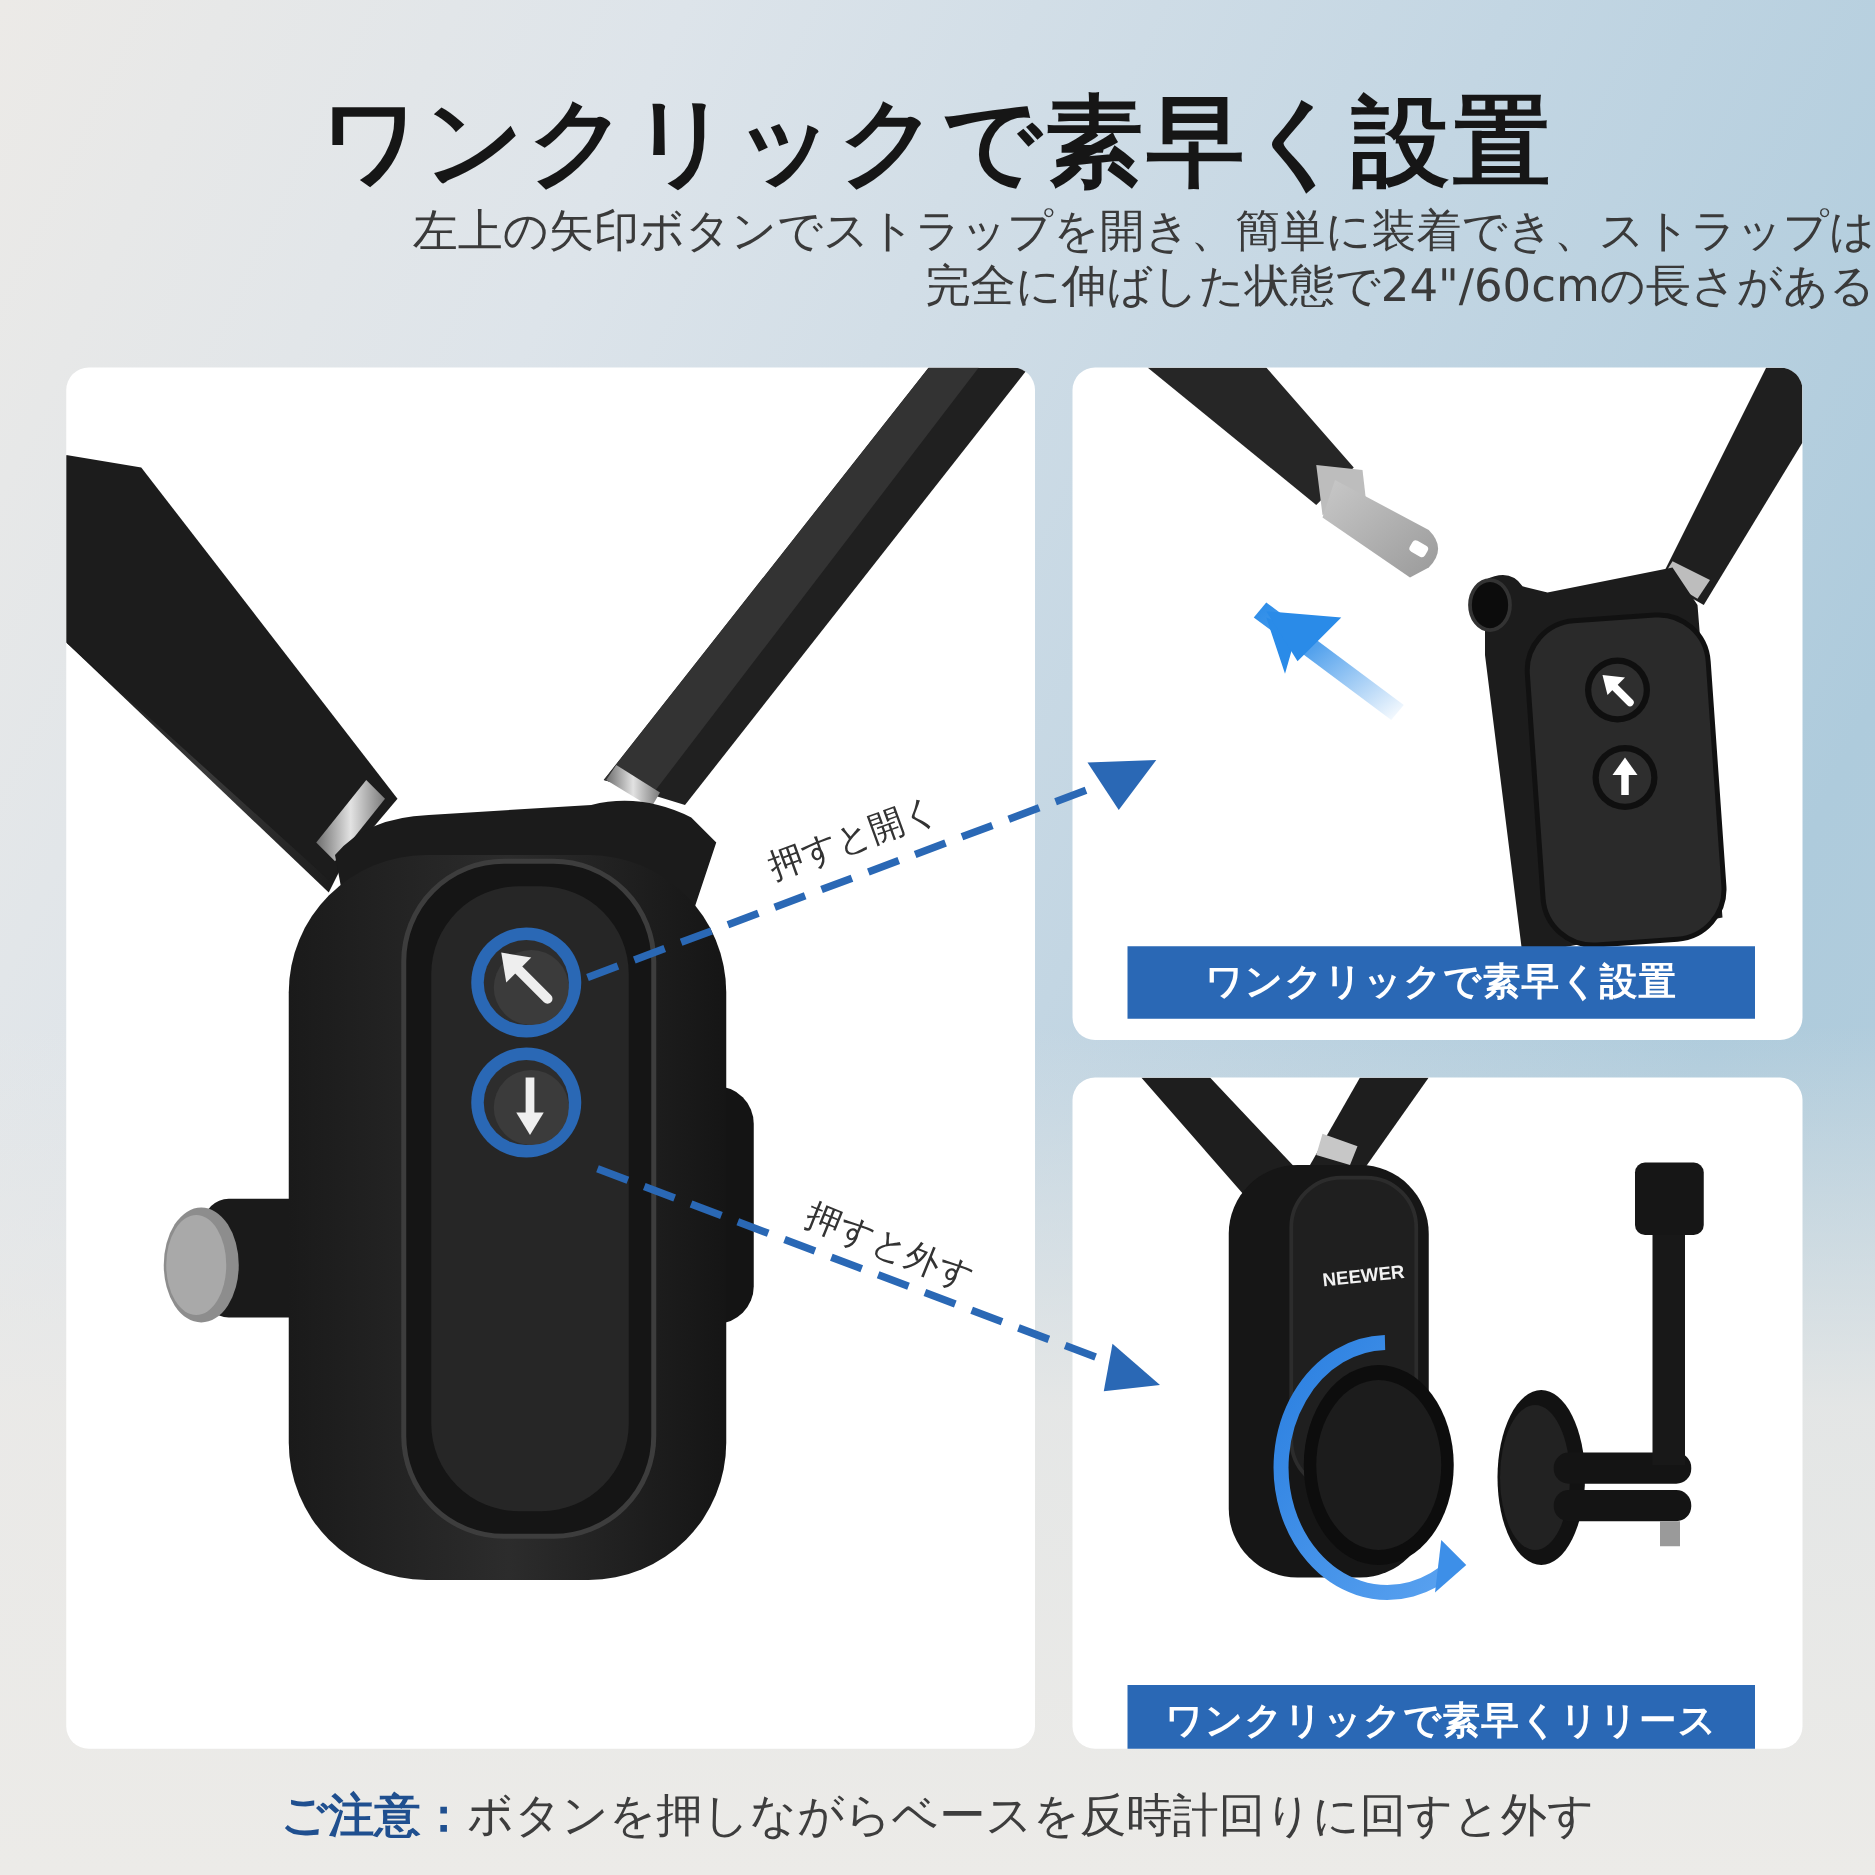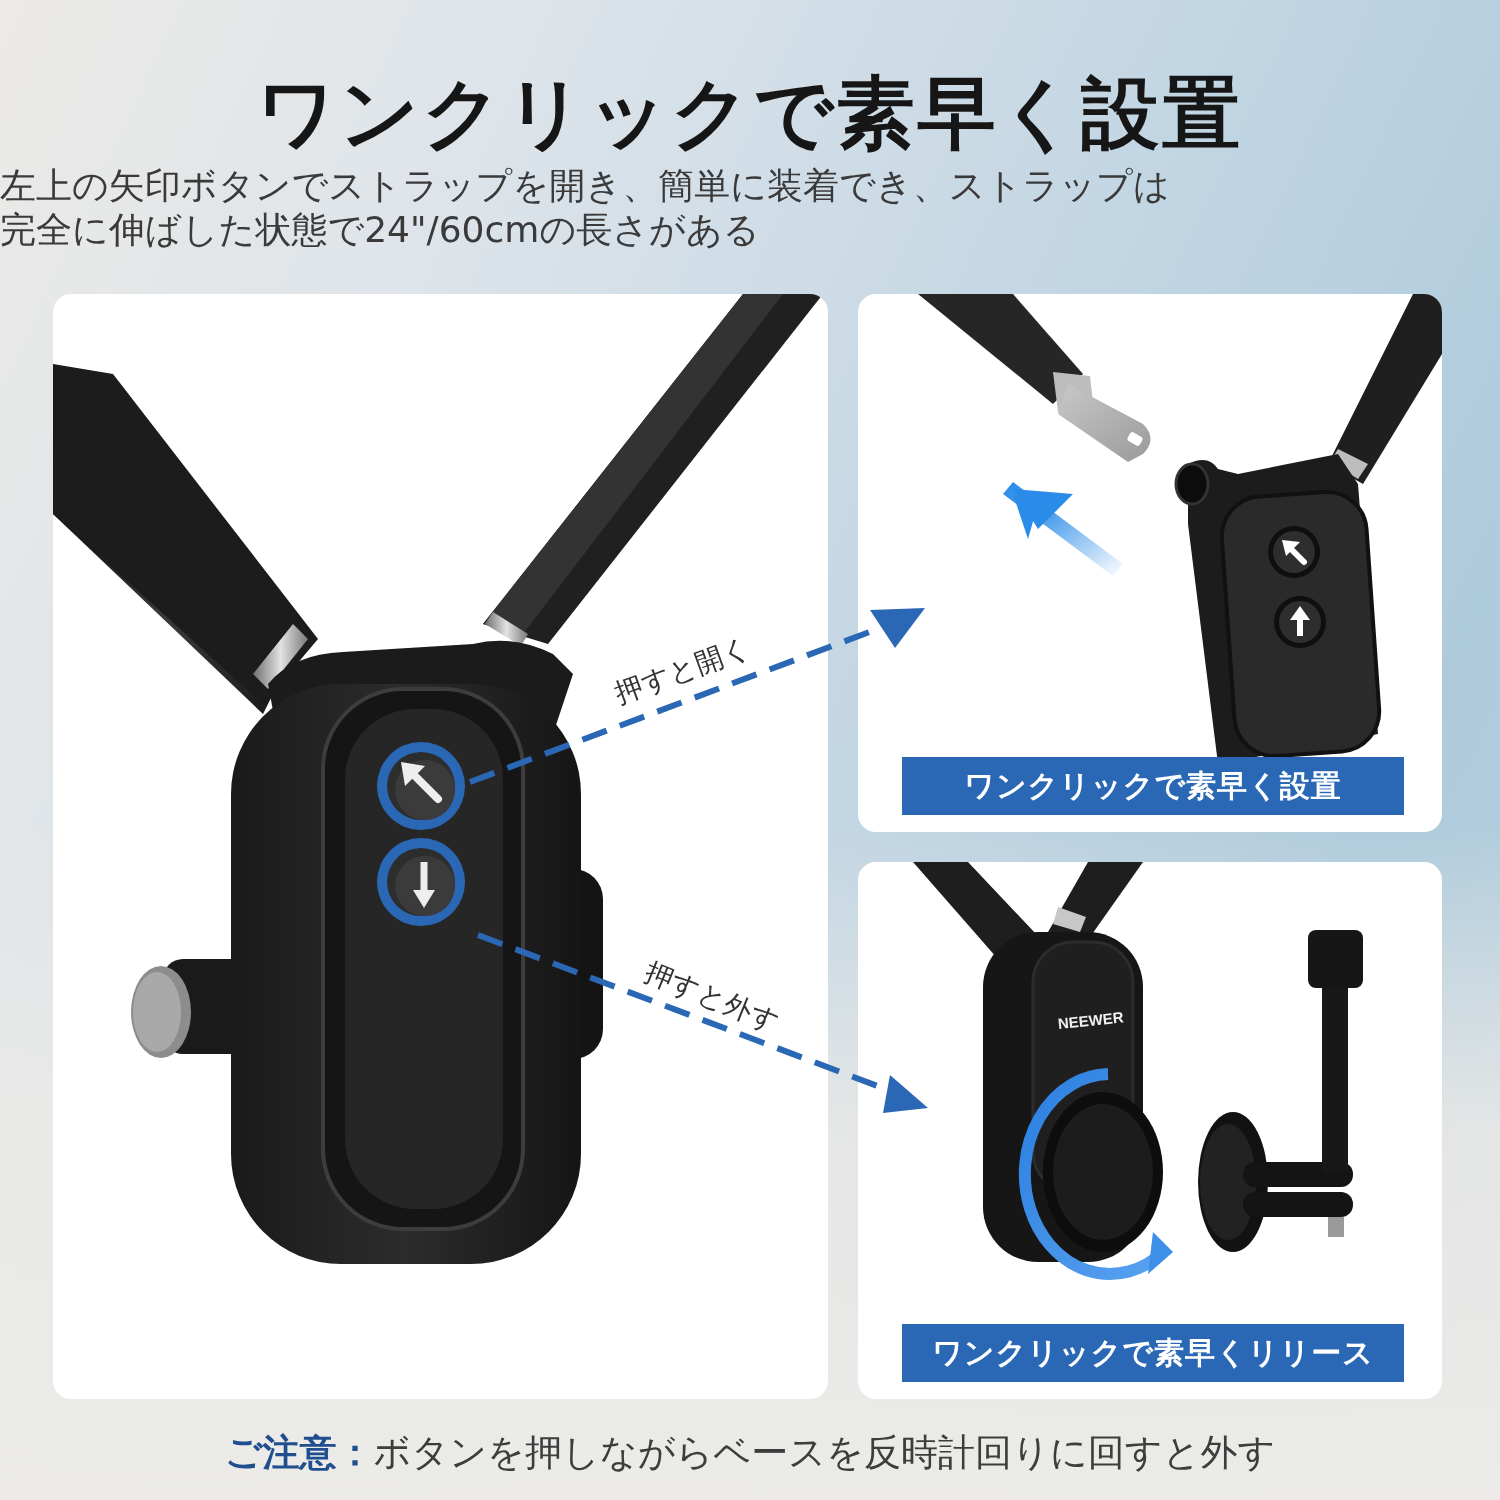--- a/index.html
+++ b/index.html
@@ -12,37 +12,37 @@
   .bg-bottom {
     position: absolute; left: 0; top: 820px; width: 1500px; height: 680px;
     background: linear-gradient(180deg, rgba(236,234,231,0) 0%, rgba(236,234,231,0.85) 45%, #ecebe8 100%);
     pointer-events: none;
   }
   .title {
     position: absolute; left: 0; top: 62px; width: 1500px; text-align: center;
     font-size: 78px; font-weight: bold; color: #161616; letter-spacing: 3px;
   }
   .subtitle {
-    position: absolute; left: 0; top: 164px; width: 1500px; text-align: left;
+    position: absolute; left: 0; top: 164px; width: 1500px; text-align: right;
     font-size: 36px; color: #3a3a3a; line-height: 44px; font-weight: normal;
   }
   .panel {
     position: absolute; background: #ffffff; border-radius: 18px; overflow: hidden;
   }
   #panel-left  { left: 53px;  top: 294px; width: 775px; height: 1105px; }
   #panel-tr    { left: 858px; top: 294px; width: 584px; height: 538px; }
   #panel-br    { left: 858px; top: 862px; width: 584px; height: 537px; }
   .panel svg.art { position: absolute; left: 0; top: 0; }
   .caption-bar {
     position: absolute; left: 44px; width: 502px; height: 58px;
     background: #2a68b5; color: #ffffff; font-weight: bold;
     font-size: 30px; line-height: 58px; text-align: center; letter-spacing: 1px;
   }
   #panel-tr .caption-bar { top: 463px; }
-  #panel-br .caption-bar { top: 462px; }
+  #panel-br .caption-bar { top: 486px; }
   .overlay { position: absolute; left: 0; top: 0; width: 1500px; height: 1500px; pointer-events: none; }
   .callout {
     position: absolute; font-size: 28px; color: #333; white-space: nowrap; transform-origin: left center;
   }
   #callout-open   { left: 616px; top: 676px; transform: rotate(-20deg); }
   #callout-detach { left: 646px; top: 952px; transform: rotate(22deg); }
   .note {
     position: absolute; left: 0; top: 1428px; width: 1500px; text-align: center; font-size: 37px; color: #3d3d3d;
   }
   .note .label { color: #1f4f8f; font-weight: bold; }

